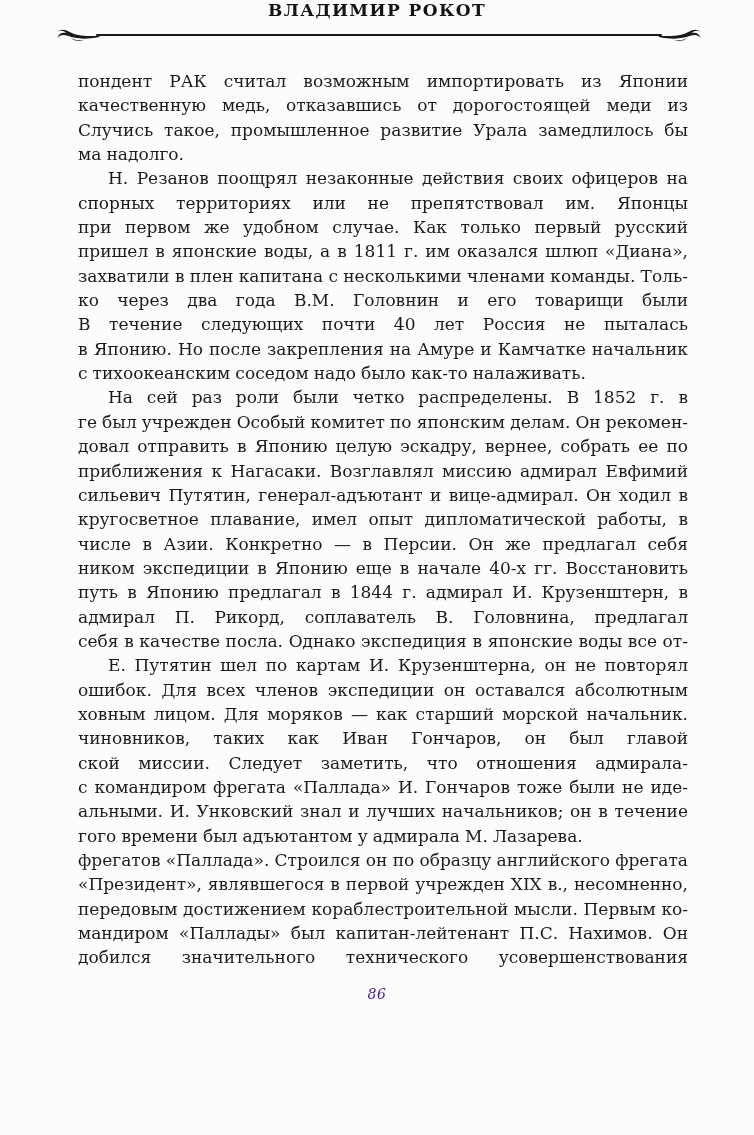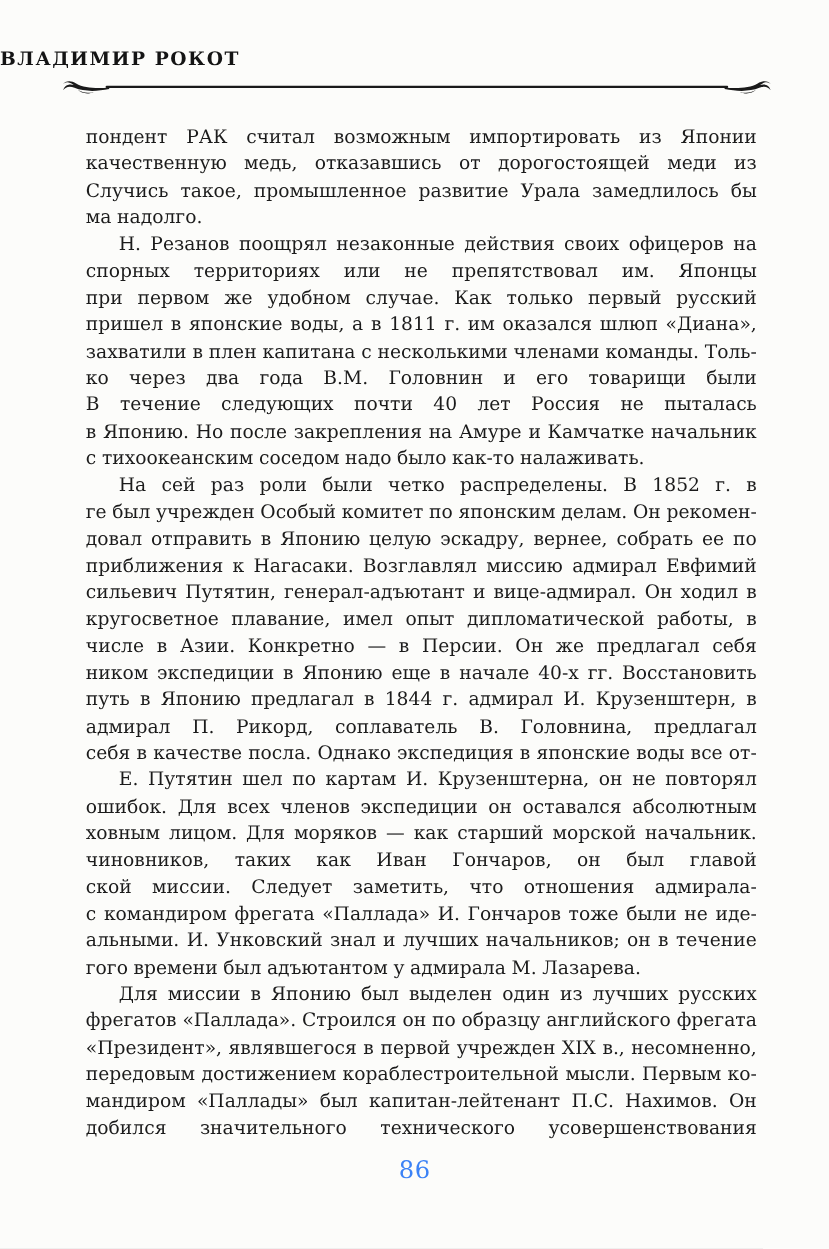--- a/index.html
+++ b/index.html
@@ -12,21 +12,21 @@
     width: 754px;
     height: 1135px;
     margin: 0 auto;
     background: #fcfcfa;
     color: #1b1b1b;
     font-family: "DejaVu Serif", "Liberation Serif", serif;
     overflow: hidden;
     box-sizing: border-box;
   }
   .page-header {
-    padding-top: 44px;
+    text-align: center;
   }
   .page-title {
     font-size: 17px;
     font-weight: bold;
     letter-spacing: 1.4px;
     line-height: 20px;
     color: #141414;
   }
   .rule-row {
     display: flex;
@@ -66,23 +66,24 @@
   .line.last {
     text-align-last: left;
     -moz-text-align-last: left;
   }
   .line.indent { text-indent: 30px; }
   .page-footer {
     margin-top: 14px;
     text-align: center;
   }
   .page-number {
-    font-size: 22px;
-    color: #3b82f6;
+    font-size: 14px;
+    color: #4c1d95;
     letter-spacing: 0.5px;
+    font-style: italic;
   }
 </style>
 </head>
 <body>
 
 <div class="page">
 
   <div class="page-header">
     <div class="page-title">ВЛАДИМИР РОКОТ</div>
   </div>
@@ -129,21 +130,20 @@
       <div class="line">адмирал П. Рикорд, соплаватель В. Головнина, предлагал Николаю I</div>
       <div class="line">себя в качестве посла. Однако экспедиция в японские воды все от-</div>
       <div class="line indent">Е. Путятин шел по картам И. Крузенштерна, он не повторял его</div>
       <div class="line">ошибок. Для всех членов экспедиции он оставался абсолютным вер-</div>
       <div class="line">ховным лицом. Для моряков — как старший морской начальник. Для</div>
       <div class="line">чиновников, таких как Иван Гончаров, он был главой дипломатиче-</div>
       <div class="line">ской миссии. Следует заметить, что отношения адмирала-дипломата</div>
       <div class="line">с командиром фрегата «Паллада» И. Гончаров тоже были не иде-</div>
       <div class="line">альными. И. Унковский знал и лучших начальников; он в течение дол-</div>
       <div class="line last">гого времени был адъютантом у адмирала М. Лазарева.</div>
-      <div class="line indent">Для миссии в Японию был выделен один из лучших русских</div>
       <div class="line">фрегатов «Паллада». Строился он по образцу английского фрегата</div>
       <div class="line">«Президент», являвшегося в первой учрежден XIX в., несомненно,</div>
       <div class="line">передовым достижением кораблестроительной мысли. Первым ко-</div>
       <div class="line">мандиром «Паллады» был капитан-лейтенант П.С. Нахимов. Он</div>
       <div class="line">добился значительного технического усовершенствования корабля</div>
     </div>
 
   <div class="page-footer">
     <span class="page-number">86</span>
   </div>

